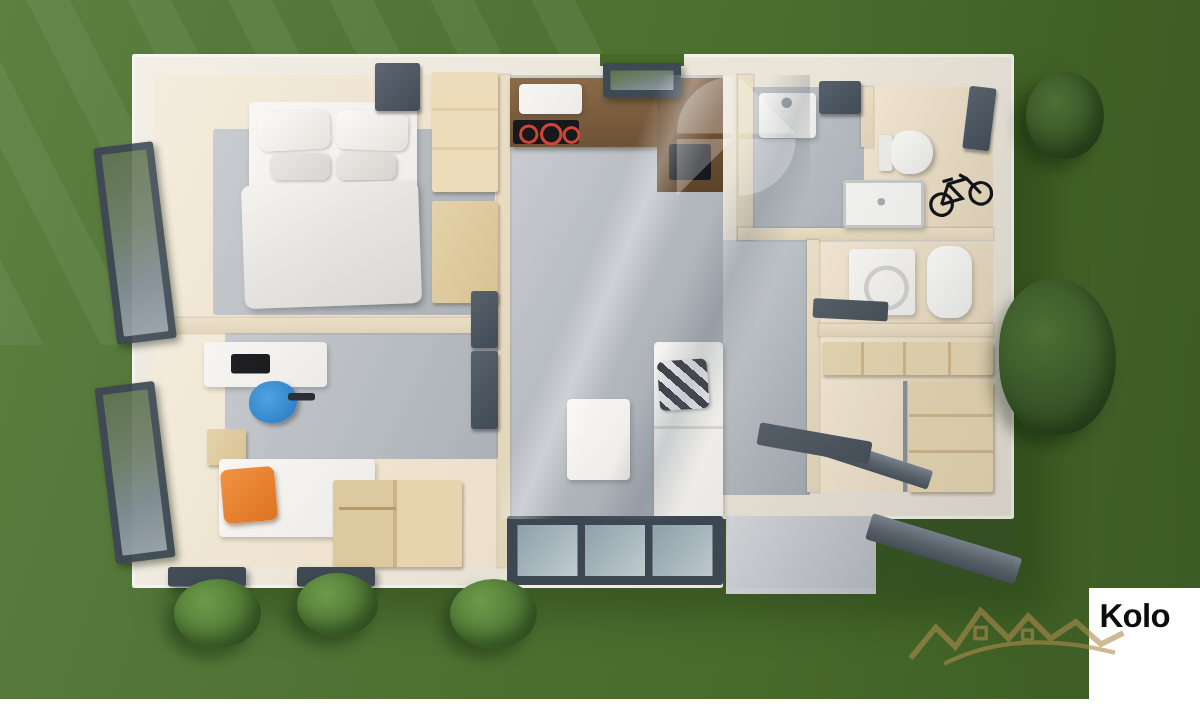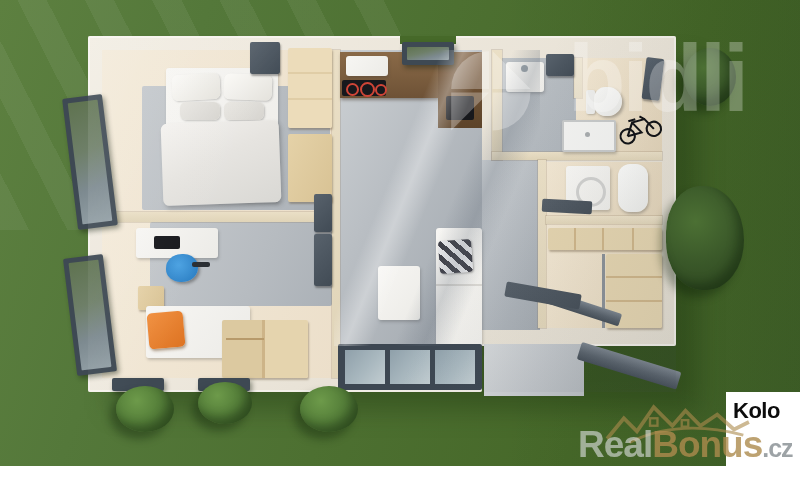--- a/index.html
+++ b/index.html
@@ -198,27 +198,23 @@
   </div>
 
   <svg class="a wm-bidli" style="left:444px;top:36px;width:90px;height:106px;" viewBox="0 0 100 100">
     <g fill="currentColor">
       <path d="M50 8 A42 42 0 0 0 8 50 L50 50 Z"></path>
       <path d="M54 50 L54 8 L96 50 Z"></path>
       <path d="M8 54 L50 54 L8 96 Z"></path>
       <path d="M54 54 L96 54 A42 42 0 0 1 54 96 Z"></path>
     </g>
   </svg>
-  <div class="a wm-bidli bidli-text" style="left:568px;top:32px;">bidli</div>
 
   <svg class="a wm-rb" style="left:598px;top:394px;width:160px;height:56px;opacity:.6;" viewBox="0 0 160 60">
     <g stroke="#ad8b4d" fill="none" stroke-width="4">
       <path d="M4 48 L22 26 L36 40 L54 14 L74 34 L88 18 L104 34 L122 22 L140 38 L156 30"></path>
       <rect x="50" y="26" width="8" height="8" stroke-width="2.5"></rect>
       <rect x="84" y="28" width="7" height="7" stroke-width="2.5"></rect>
       <path d="M28 52 Q80 26 150 44" stroke-width="3"></path>
     </g>
   </svg>
-  <div class="a wm-rb rb-text" style="left:578px;top:424px;">
-    <span class="rb-real">Real</span><span class="rb-bonus">Bonus</span><span class="rb-cz">.cz</span>
-  </div>
 
 </div>
 
 </body></html>

